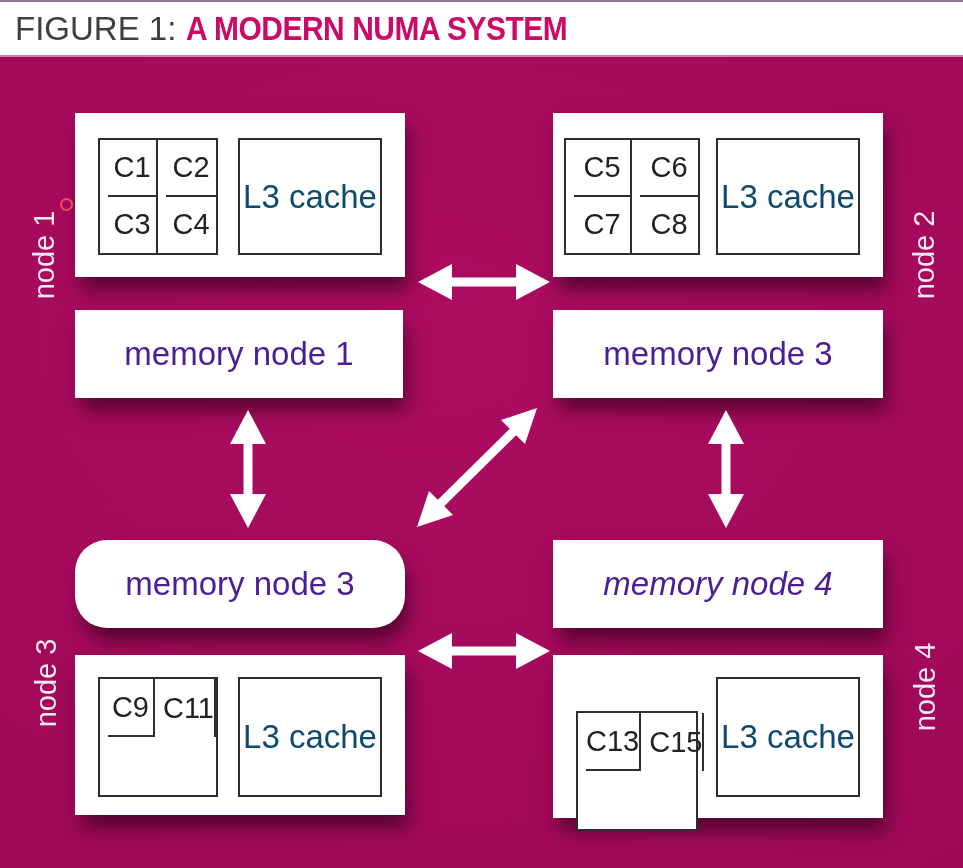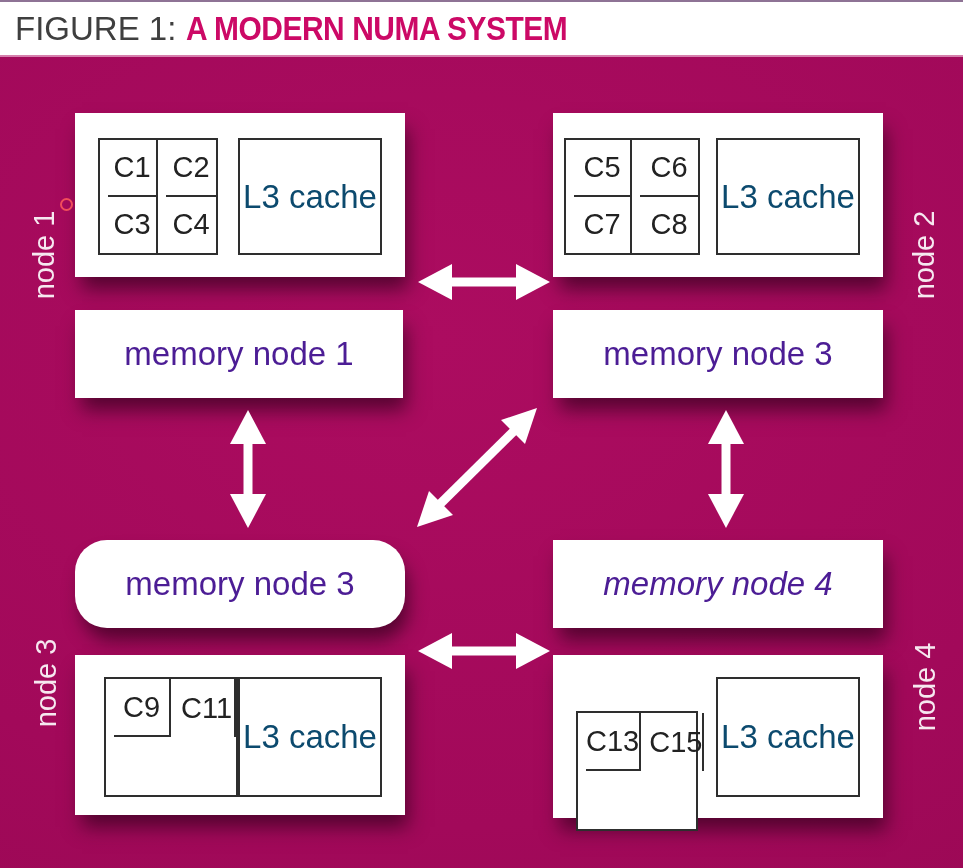--- a/index.html
+++ b/index.html
@@ -95,21 +95,21 @@
   <div class="core bb">C6</div>
   <div class="core br">C7</div>
   <div class="core">C8</div>
 </div>
 <div class="l3" style="left:716px;top:138px;width:144px;height:117px;">L3 cache</div>
 <div class="white-box membox" style="left:553px;top:310px;width:330px;height:88px;">memory node 3</div>
 <div class="nodelabel" style="left:864px;top:237px;">node 2</div>
 
 <div class="white-box membox" style="left:75px;top:540px;width:330px;height:88px;border-radius:32px;">memory node 3</div>
 <div class="white-box" style="left:75px;top:655px;width:330px;height:160px;"></div>
-<div class="cores" style="left:104px;top:677px;width:134px;height:120px;">
+<div class="cores" style="left:98px;top:677px;width:120px;height:120px;">
   <div class="core br bb">C9</div>
   <div class="core br">C11</div>
 </div>
 <div class="l3" style="left:238px;top:677px;width:144px;height:120px;">L3 cache</div>
 <div class="nodelabel" style="left:-14px;top:665px;">node 3</div>
 
 <div class="white-box membox" style="left:553px;top:540px;width:330px;height:88px;font-style:italic;">memory node 4</div>
 <div class="white-box" style="left:553px;top:655px;width:330px;height:163px;"></div>
 <div class="cores" style="left:576px;top:711px;width:122px;height:120px;">
   <div class="core br bb">C13</div>

